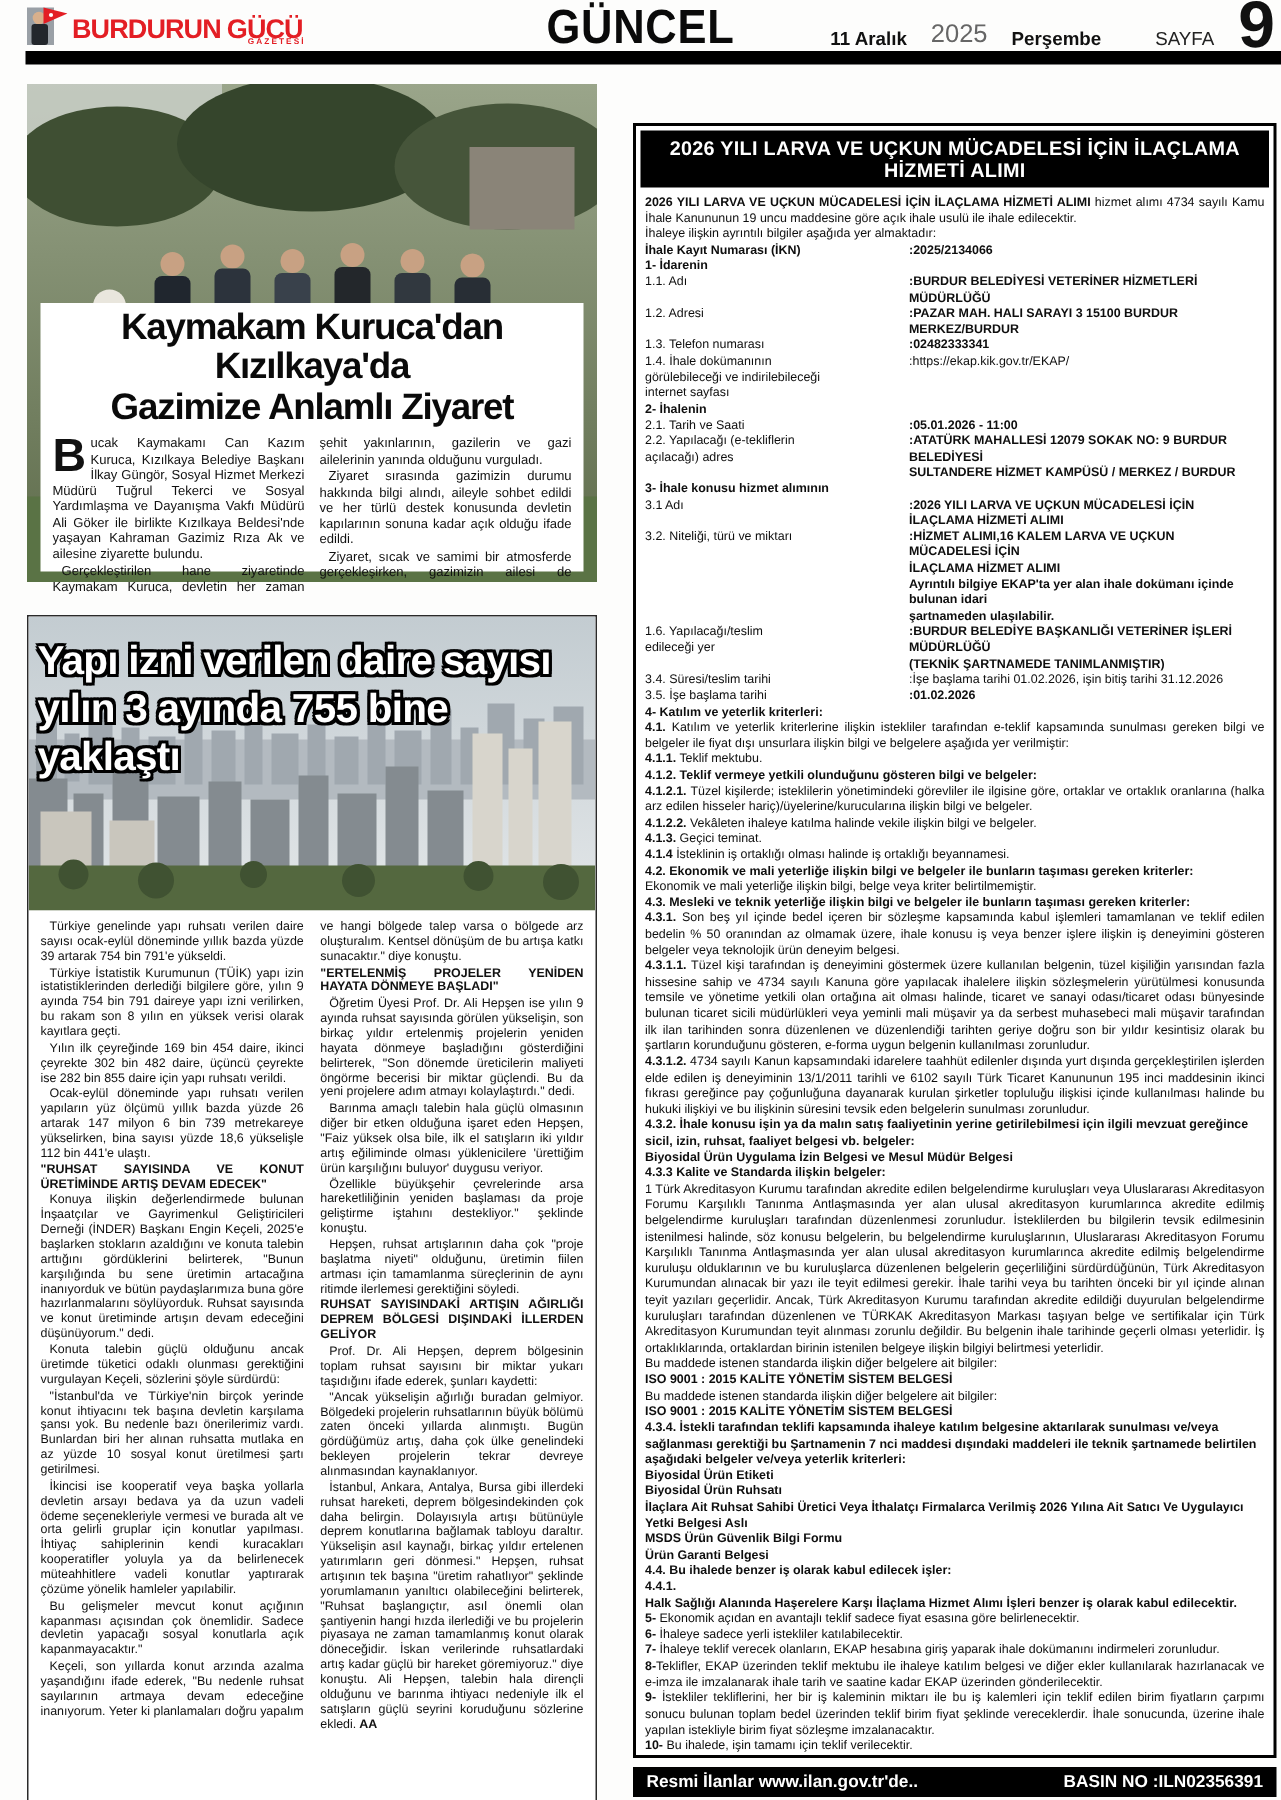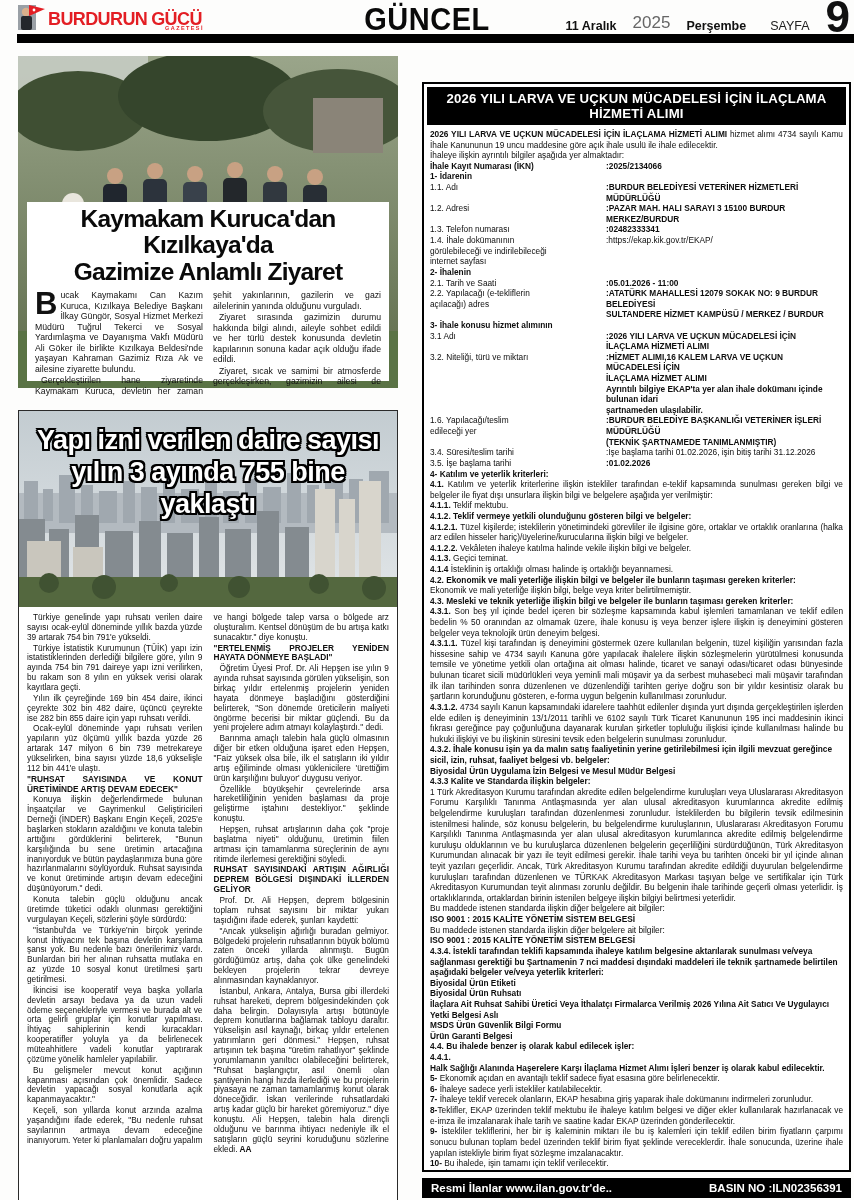--- a/index.html
+++ b/index.html
@@ -10,42 +10,42 @@
   .hdr{position:relative;height:50px;}
   .masthead{position:absolute;left:18px;top:4px;display:flex;align-items:center;gap:3px;}
   .logo-ata{width:27px;height:26px;display:block;}
   .masthead-text{color:#e31e24;font-weight:800;font-size:18px;letter-spacing:-0.6px;line-height:1;display:flex;gap:4px;margin-top:4px;}
   .gucu{position:relative;padding-right:2px;}
   .gazetesi{position:absolute;right:0;top:16px;font-size:5.5px;letter-spacing:1.4px;color:#e31e24;font-weight:700;}
   .guncel{position:absolute;left:50%;top:3px;transform:translateX(-50%) scaleY(1.1);font-size:29px;font-weight:900;letter-spacing:0.5px;color:#0a0a0a;}
   .hdr-right{position:absolute;right:6px;top:0;height:33px;display:flex;align-items:flex-end;gap:16px;padding-bottom:3px;}
   .d-bold{font-weight:700;font-size:12.5px;}
   .d-year{font-weight:400;font-size:17px;color:#666;}
-  .sayfa{font-size:12.5px;font-weight:400;margin-left:8px;color:#222;text-align:right;}
+  .sayfa{font-size:12.5px;font-weight:400;margin-left:20px;color:#222;text-align:right;}
   .pagenum{font-size:44px;font-weight:800;line-height:0.72;letter-spacing:-2px;}
   .hdr-bar{position:absolute;left:17px;right:0;top:34px;height:9px;background:#000;}
 
   
   .main{display:flex;padding:6px 3px 0 18px;gap:6px;height:1148px;box-sizing:border-box;}
   .leftcol{width:380px;flex:none;}
   .rightcol{flex:1;display:flex;flex-direction:column;padding-top:26px;min-width:0;margin-left:18px;}
 
   
   .photo1{position:relative;height:332px;margin-bottom:22px;}
   .photo1 svg{position:absolute;inset:0;width:100%;height:100%;}
   .a1box{position:absolute;left:9px;right:9px;top:146px;bottom:7px;background:#fff;padding:2px 8px 4px;box-sizing:border-box;}
   .a1head{font-size:24.5px;font-weight:800;text-align:center;line-height:1.08;letter-spacing:-0.8px;margin:2px 0 5px;color:#0a0a0a;}
   .a1text{column-count:2;column-gap:10px;font-size:8.7px;line-height:1.21;text-align:justify;overflow:hidden;height:112px;}
   .dropcap{float:left;font-size:31px;line-height:25px;font-weight:700;padding:1px 3px 0 0;}
 
   
   .a2box{border:1.5px solid #2a2a2a;height:798px;background:#fff;overflow:hidden;box-sizing:border-box;}
   .photo2{position:relative;height:196px;}
   .photo2 svg{position:absolute;inset:0;width:100%;height:100%;}
-  .a2head{position:absolute;left:6px;right:6px;top:14px;text-align:center;color:#fff;font-weight:800;font-size:27px;line-height:1.18;letter-spacing:-0.5px;
+  .a2head{position:absolute;left:6px;right:6px;top:14px;text-align:left;color:#fff;font-weight:800;font-size:27px;line-height:1.18;letter-spacing:-0.5px;
     text-shadow:-2px -2px 0 #000,2px -2px 0 #000,-2px 2px 0 #000,2px 2px 0 #000,0 2px 0 #000,0 -2px 0 #000,2px 0 0 #000,-2px 0 0 #000;}
   .a2text{padding:6px 8px;column-count:2;column-gap:11px;font-size:8.3px;line-height:1.19;text-align:justify;height:586px;overflow:hidden;}
   .apara{margin:0 0 1px;text-indent:6px;}
   .apara.bold{font-weight:700;text-indent:0;}
   .atail{font-weight:700;}
   .repeat-host{display:contents;}
 
   
   .notice{border:2px solid #000;background:#fff;flex:1;overflow:hidden;display:flex;flex-direction:column;}
   .notice-title{background:#000;color:#fff;font-weight:700;text-align:center;font-size:13.2px;padding:4px 2px;margin:3px;letter-spacing:0.2px;flex:none;}

